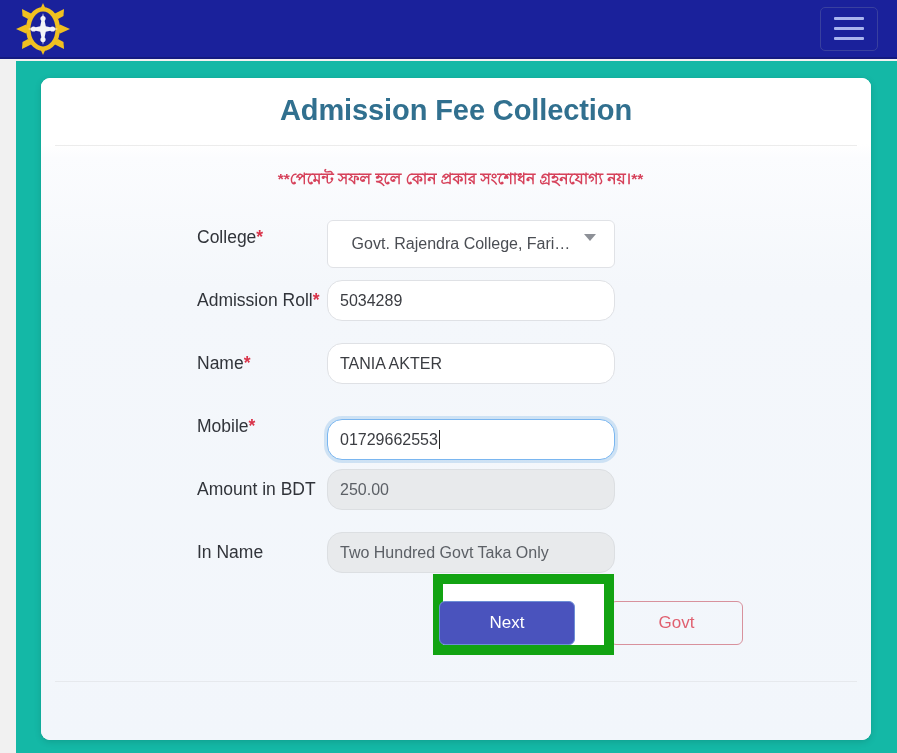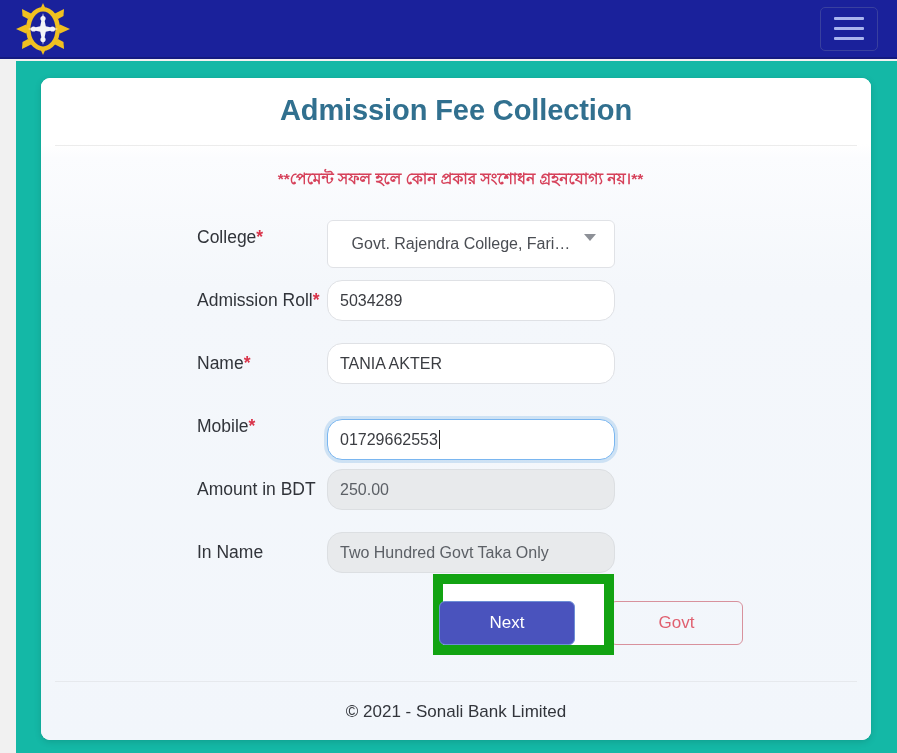--- a/index.html
+++ b/index.html
@@ -372,17 +372,16 @@
           <div class="highlight-box"></div>
           <div class="btn-next-holder">
             <button class="btn btn-next">Next</button>
           </div>
           <button class="btn btn-clear">Govt</button>
         </div>
 
       </div>
 
       <div class="footer-divider"></div>
-      <div class="footer-text">© 2021 - Sonali Bank Limited</div>
 
     </div>
   </div>
 </div>
 
 </body></html>

